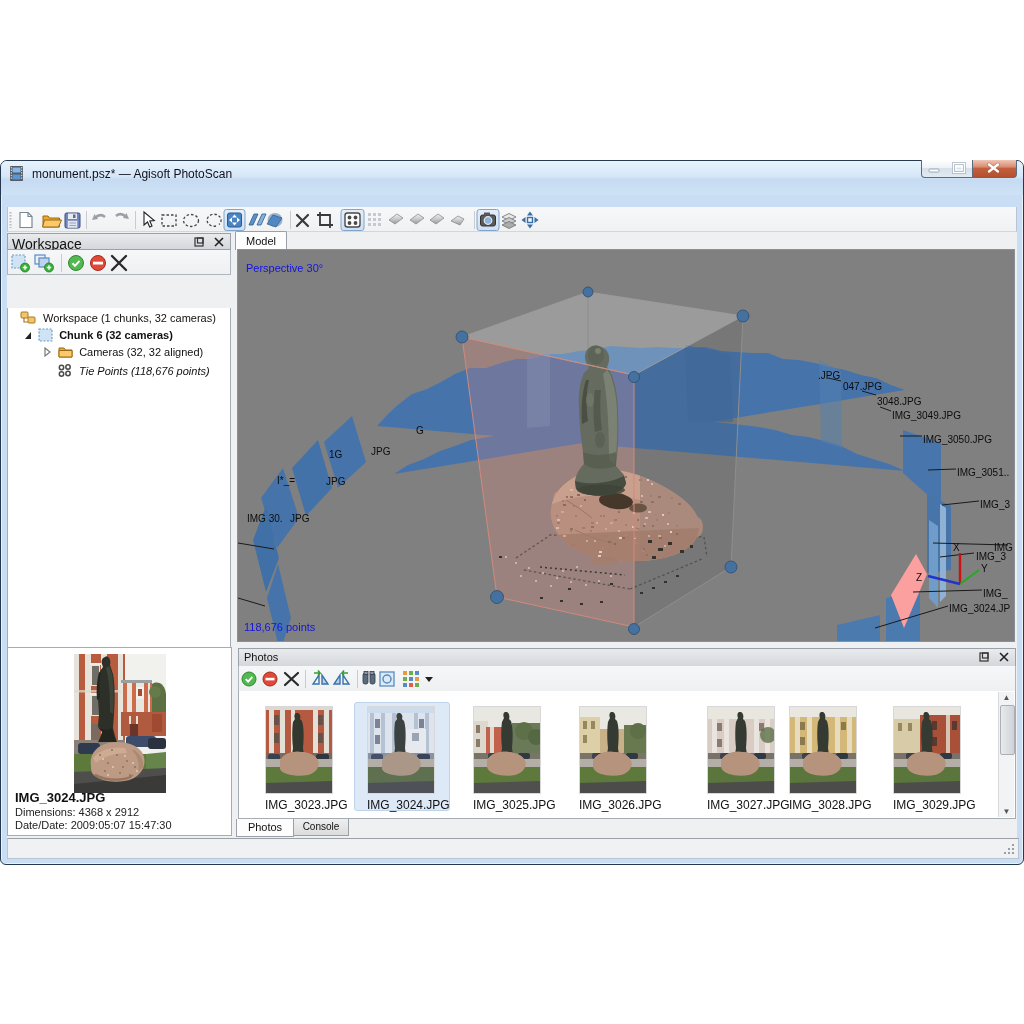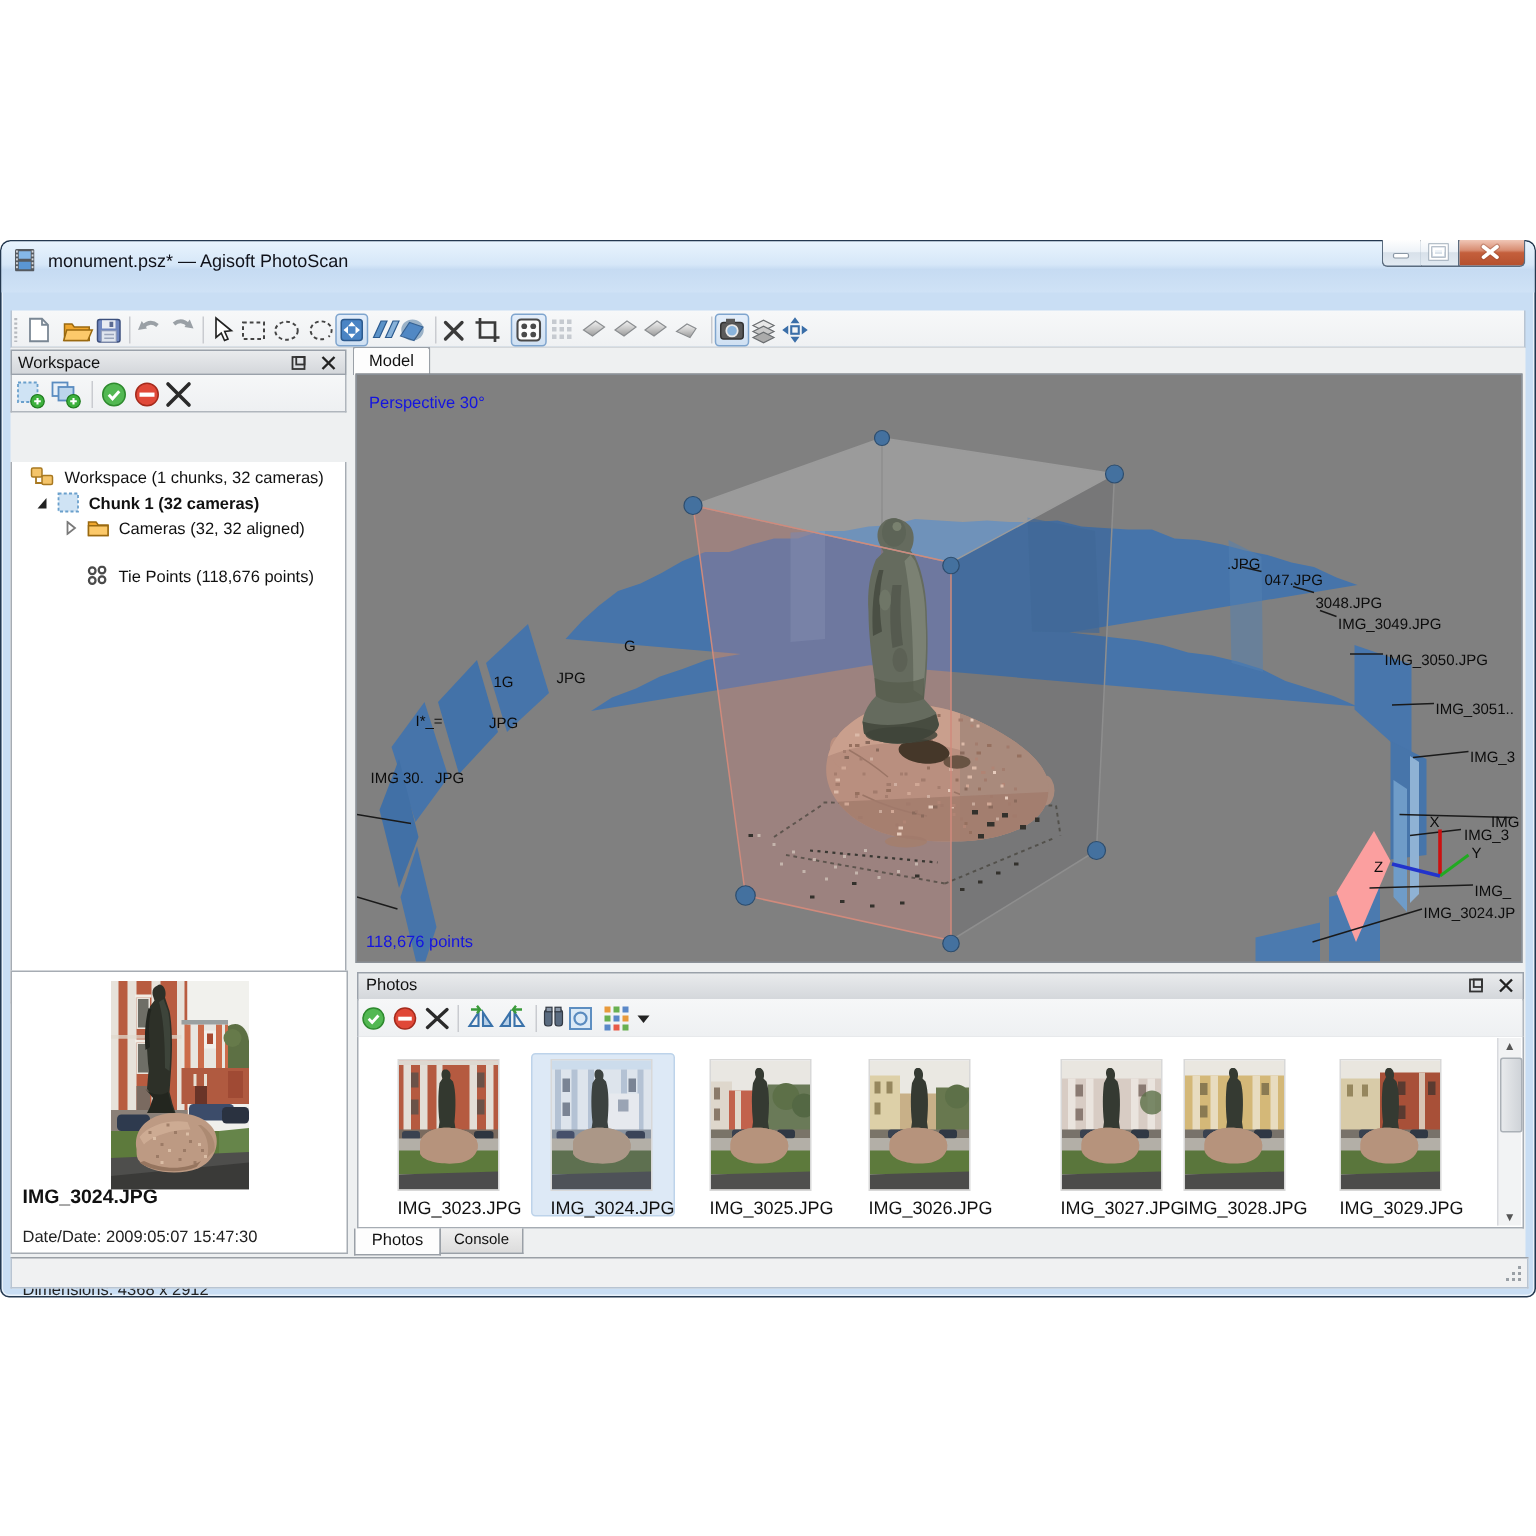--- a/index.html
+++ b/index.html
@@ -13,21 +13,21 @@
 #btn-max{left:946px;width:26px;border-left:none;border-right:none;}
 #btn-close{left:971px;width:43px;border-radius:0 0 4px 0;background:linear-gradient(#f0c6b6 0%,#d88d72 40%,#c45f3c 50%,#b5502e 100%);}
 #menubar{position:absolute;left:6px;top:25px;width:1008px;height:19px;background:linear-gradient(#f8f9fa,#eef1f4);border:1px solid #b8c4d2;border-bottom:1px solid #ccd2d9;border-radius:2px 2px 0 0;}
 .menu{position:absolute;top:3px;font-size:12px;color:#111;}
 .menu u{text-decoration:underline;}
 #toolbar{position:absolute;left:6px;top:46px;width:1008px;height:24px;background:linear-gradient(#f7f8f9,#eff1f3);border-left:1px solid #b8c4d2;border-right:1px solid #b8c4d2;border-bottom:1px solid #d4d7da;}
 #mainarea{position:absolute;left:6px;top:71px;width:1010px;height:606px;background:#eef0f1;}
 #statusbar{position:absolute;left:6px;top:677px;width:1010px;height:19px;background:#f0f1f2;border:1px solid #b8c4d2;border-top:1px solid #9aa0a6;}
 
 #ws-panel{position:absolute;left:0px;top:0px;width:225px;height:405px;}
-#ws-header{position:absolute;left:0;top:1px;width:222px;height:15px;background:linear-gradient(#e9ebed,#d4d7db);border:1px solid #9aa1aa;font-size:11px;color:#111;}
+#ws-header{position:absolute;left:0;top:1px;width:222px;height:15px;background:linear-gradient(#e9ebed,#d4d7db);border:1px solid #9aa1aa;font-size:14px;color:#111;}
 #ws-toolbar{position:absolute;left:0;top:18px;width:222px;height:24px;background:linear-gradient(#f6f7f8,#eef0f2);border:1px solid #b0b6bd;border-top:none;}
 #ws-tree{position:absolute;left:0;top:42px;width:222px;height:360px;background:#fff;border:1px solid #a6acb3;border-top:none;font-size:11px;color:#111;margin-top:34px;}
 .trow{position:absolute;left:0;white-space:nowrap;}
 
 #model-tabbar{position:absolute;left:228px;top:-1px;width:782px;height:30px;}
 #model-tab{position:absolute;left:0px;top:0px;width:50px;height:18px;background:#fdfdfd;border:1px solid #9aa0a7;border-bottom:none;border-radius:2px 2px 0 0;font-size:11px;color:#111;text-align:center;line-height:19px;}
 #model-view{position:absolute;left:230px;top:17px;width:776px;height:391px;background:#808080;border:1px solid #8a9097;}
 
 #ph-panel{position:absolute;left:231px;top:416px;width:778px;height:189px;}
 #ph-header{position:absolute;left:0;top:0px;width:776px;height:17px;background:linear-gradient(#e9ebed,#d4d7db);border:1px solid #9aa1aa;font-size:11px;color:#111;}
@@ -219,33 +219,33 @@
           </svg>
           <span style="margin-left:3px">Workspace (1 chunks, 32 cameras)</span>
         </div>
         <div class="trow" style="top:20px;left:15px;">
           <svg width="10" height="10" style="vertical-align:-1px">
               <polygon points="8,2 8,9 2,9" fill="#222"></polygon>
             </svg>
           <svg width="15" height="14" style="vertical-align:-3px;margin-left:2px">
             <rect x="1" y="1" width="13" height="12" fill="#cfe3f4" stroke="#6aa0cc" stroke-width="1.2" stroke-dasharray="2 1.5"></rect>
           </svg>
-          <b style="margin-left:3px">Chunk 1 (32 cameras)</b>
+          <b style="margin-left:3px">Chunk 6 (32 cameras)</b>
         </div>
         <div class="trow" style="top:37px;left:35px;">
           <svg width="9" height="10" style="vertical-align:-1px">
               <polygon points="2,1 7,5 2,9" fill="none" stroke="#7a7a7a" stroke-width="1.2"></polygon>
             </svg>
           <svg width="15" height="13" style="vertical-align:-2px;margin-left:3px">
             <path d="M1 3 l5 0 1.5 2 h6.5 v7 h-13 z" fill="#f0a72e" stroke="#9a6a10" stroke-width="1"></path>
             <path d="M1 5.5 h13 v6.5 h-13 z" fill="#fcc96a" stroke="#9a6a10" stroke-width="1"></path>
           </svg>
           <span style="margin-left:3px">Cameras (32, 32 aligned)</span>
         </div>
-        <div class="trow" style="top:69px;left:50px;">
+        <div class="trow" style="top:56px;left:50px;font-style:italic;">
           <svg width="14" height="13" style="vertical-align:-2px">
             <g fill="none" stroke="#4a4a4a" stroke-width="1.5">
               <circle cx="3.5" cy="3.5" r="2.2"></circle>
                 <circle cx="10" cy="3" r="2.2"></circle>
                 <circle cx="3.5" cy="10" r="2.2"></circle>
                 <circle cx="10" cy="9.5" r="2.2"></circle>
             </g>
           </svg>
           <span style="margin-left:4px">Tie Points (118,676 points)</span>
         </div>
@@ -841,21 +841,21 @@
             <rect x="33" y="120" width="2" height="2"></rect>
             <rect x="62" y="116" width="2" height="2"></rect>
           </g>
 
         <path d="M31 3 C28 4 27 7 28 10 L29 13 L26 17 C24 25 23 35 24 45 L25 60 L24 72 L29 78 L27 84 L25 88 L43 88 L41 82 L39 74 L40 60 C41 46 41 30 39 20 L36 11 C37 8 36 4 34 3 C33 2 32 2 31 3 Z" fill="#2d3028"></path>
         <path d="M35 12 L38 20 C40 30 40 46 39 60 L36 58 C36 40 35 25 32 14 Z" fill="#3d443a"></path>
         <path d="M25 18 C23 26 22 36 23 46 L26 44 C25 34 25 25 27 19 Z" fill="#22251f"></path>
         <path d="M23 72 L28 78 L26 84 L24 88 L42 88 L40 82 L38 74 C33 77 27 76 23 72 Z" fill="#23261f"></path>
       </svg>
       <div style="position:absolute;left:7px;top:142px;font-size:13px;font-weight:bold;color:#111;">IMG_3024.JPG</div>
-      <div style="position:absolute;left:7px;top:158px;font-size:11px;color:#222;margin-top:48px;">Dimensions: 4368 x 2912</div>
+      <div style="position:absolute;left:7px;top:158px;font-size:11px;color:#222;">Dimensions: 4368 x 2912</div>
       <div style="position:absolute;left:7px;top:171px;font-size:11px;color:#222;">Date/Date: 2009:05:07 15:47:30</div>
     </div>
   </div>
   <div id="statusbar">
       <svg width="12" height="12" style="position:absolute;right:2px;bottom:2px;">
         <g fill="#9aa0a6">
           <rect x="8" y="8" width="2" height="2"></rect>
           <rect x="8" y="4" width="2" height="2"></rect>
           <rect x="4" y="8" width="2" height="2"></rect>
           <rect x="8" y="0" width="2" height="2"></rect>

